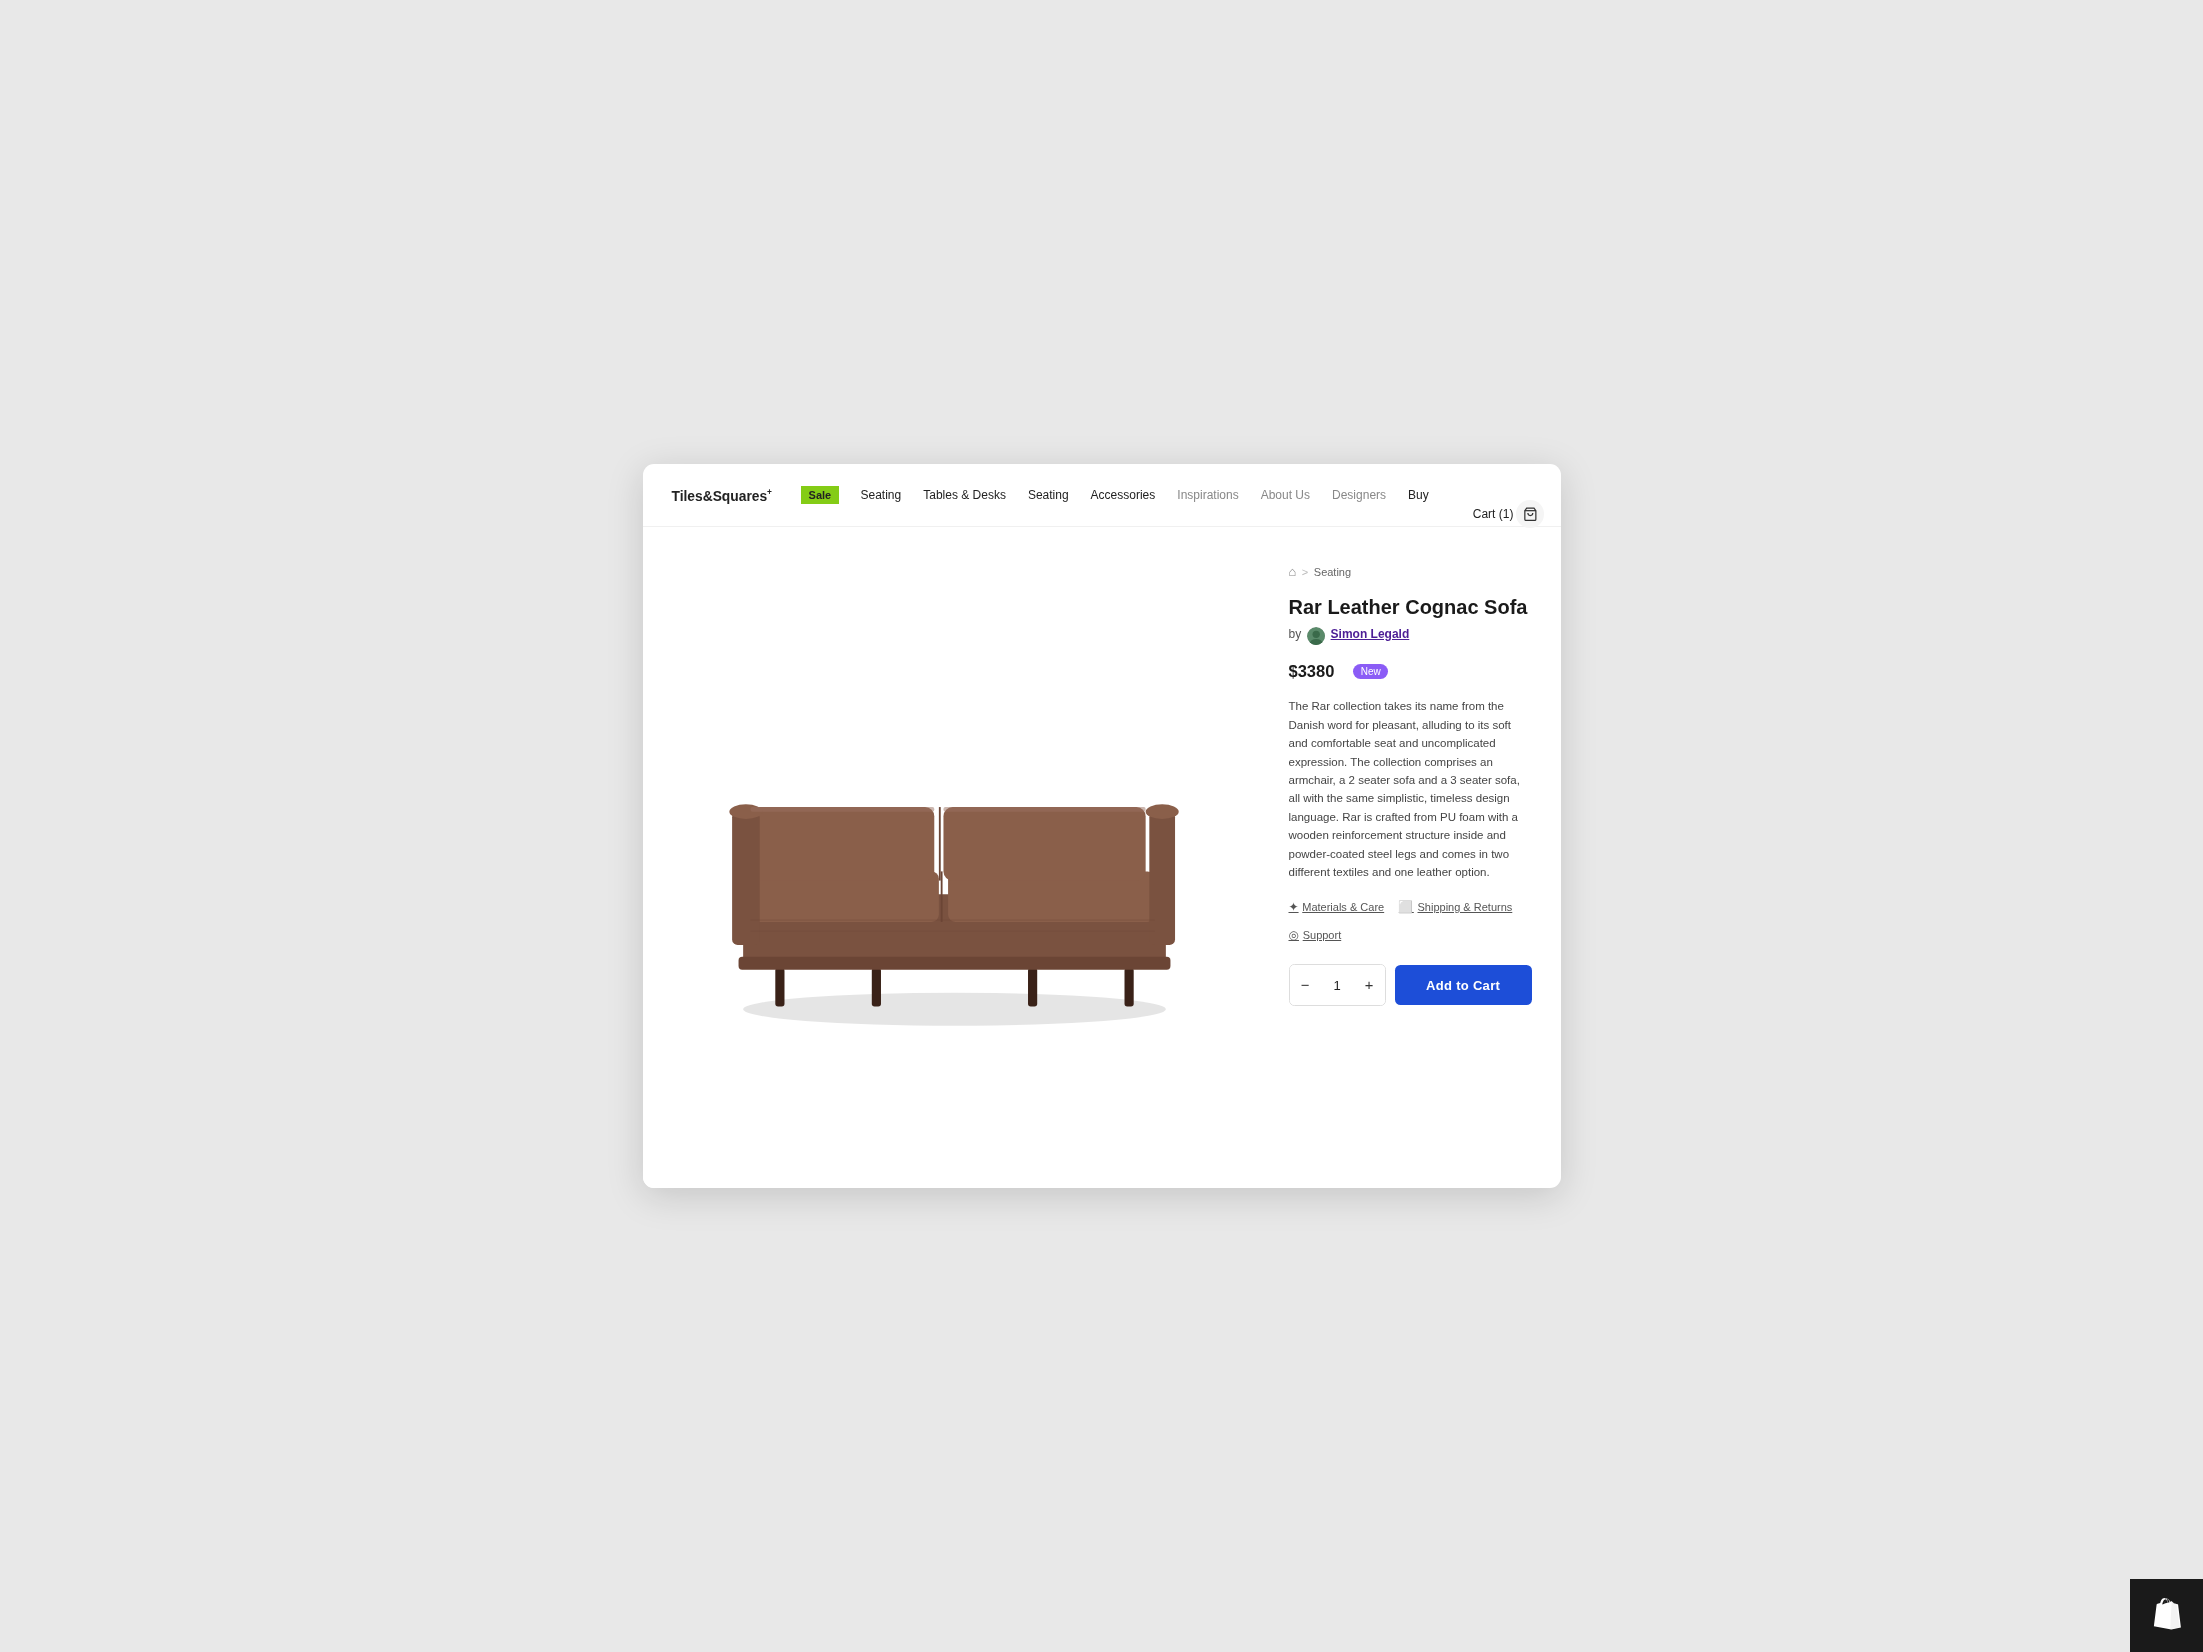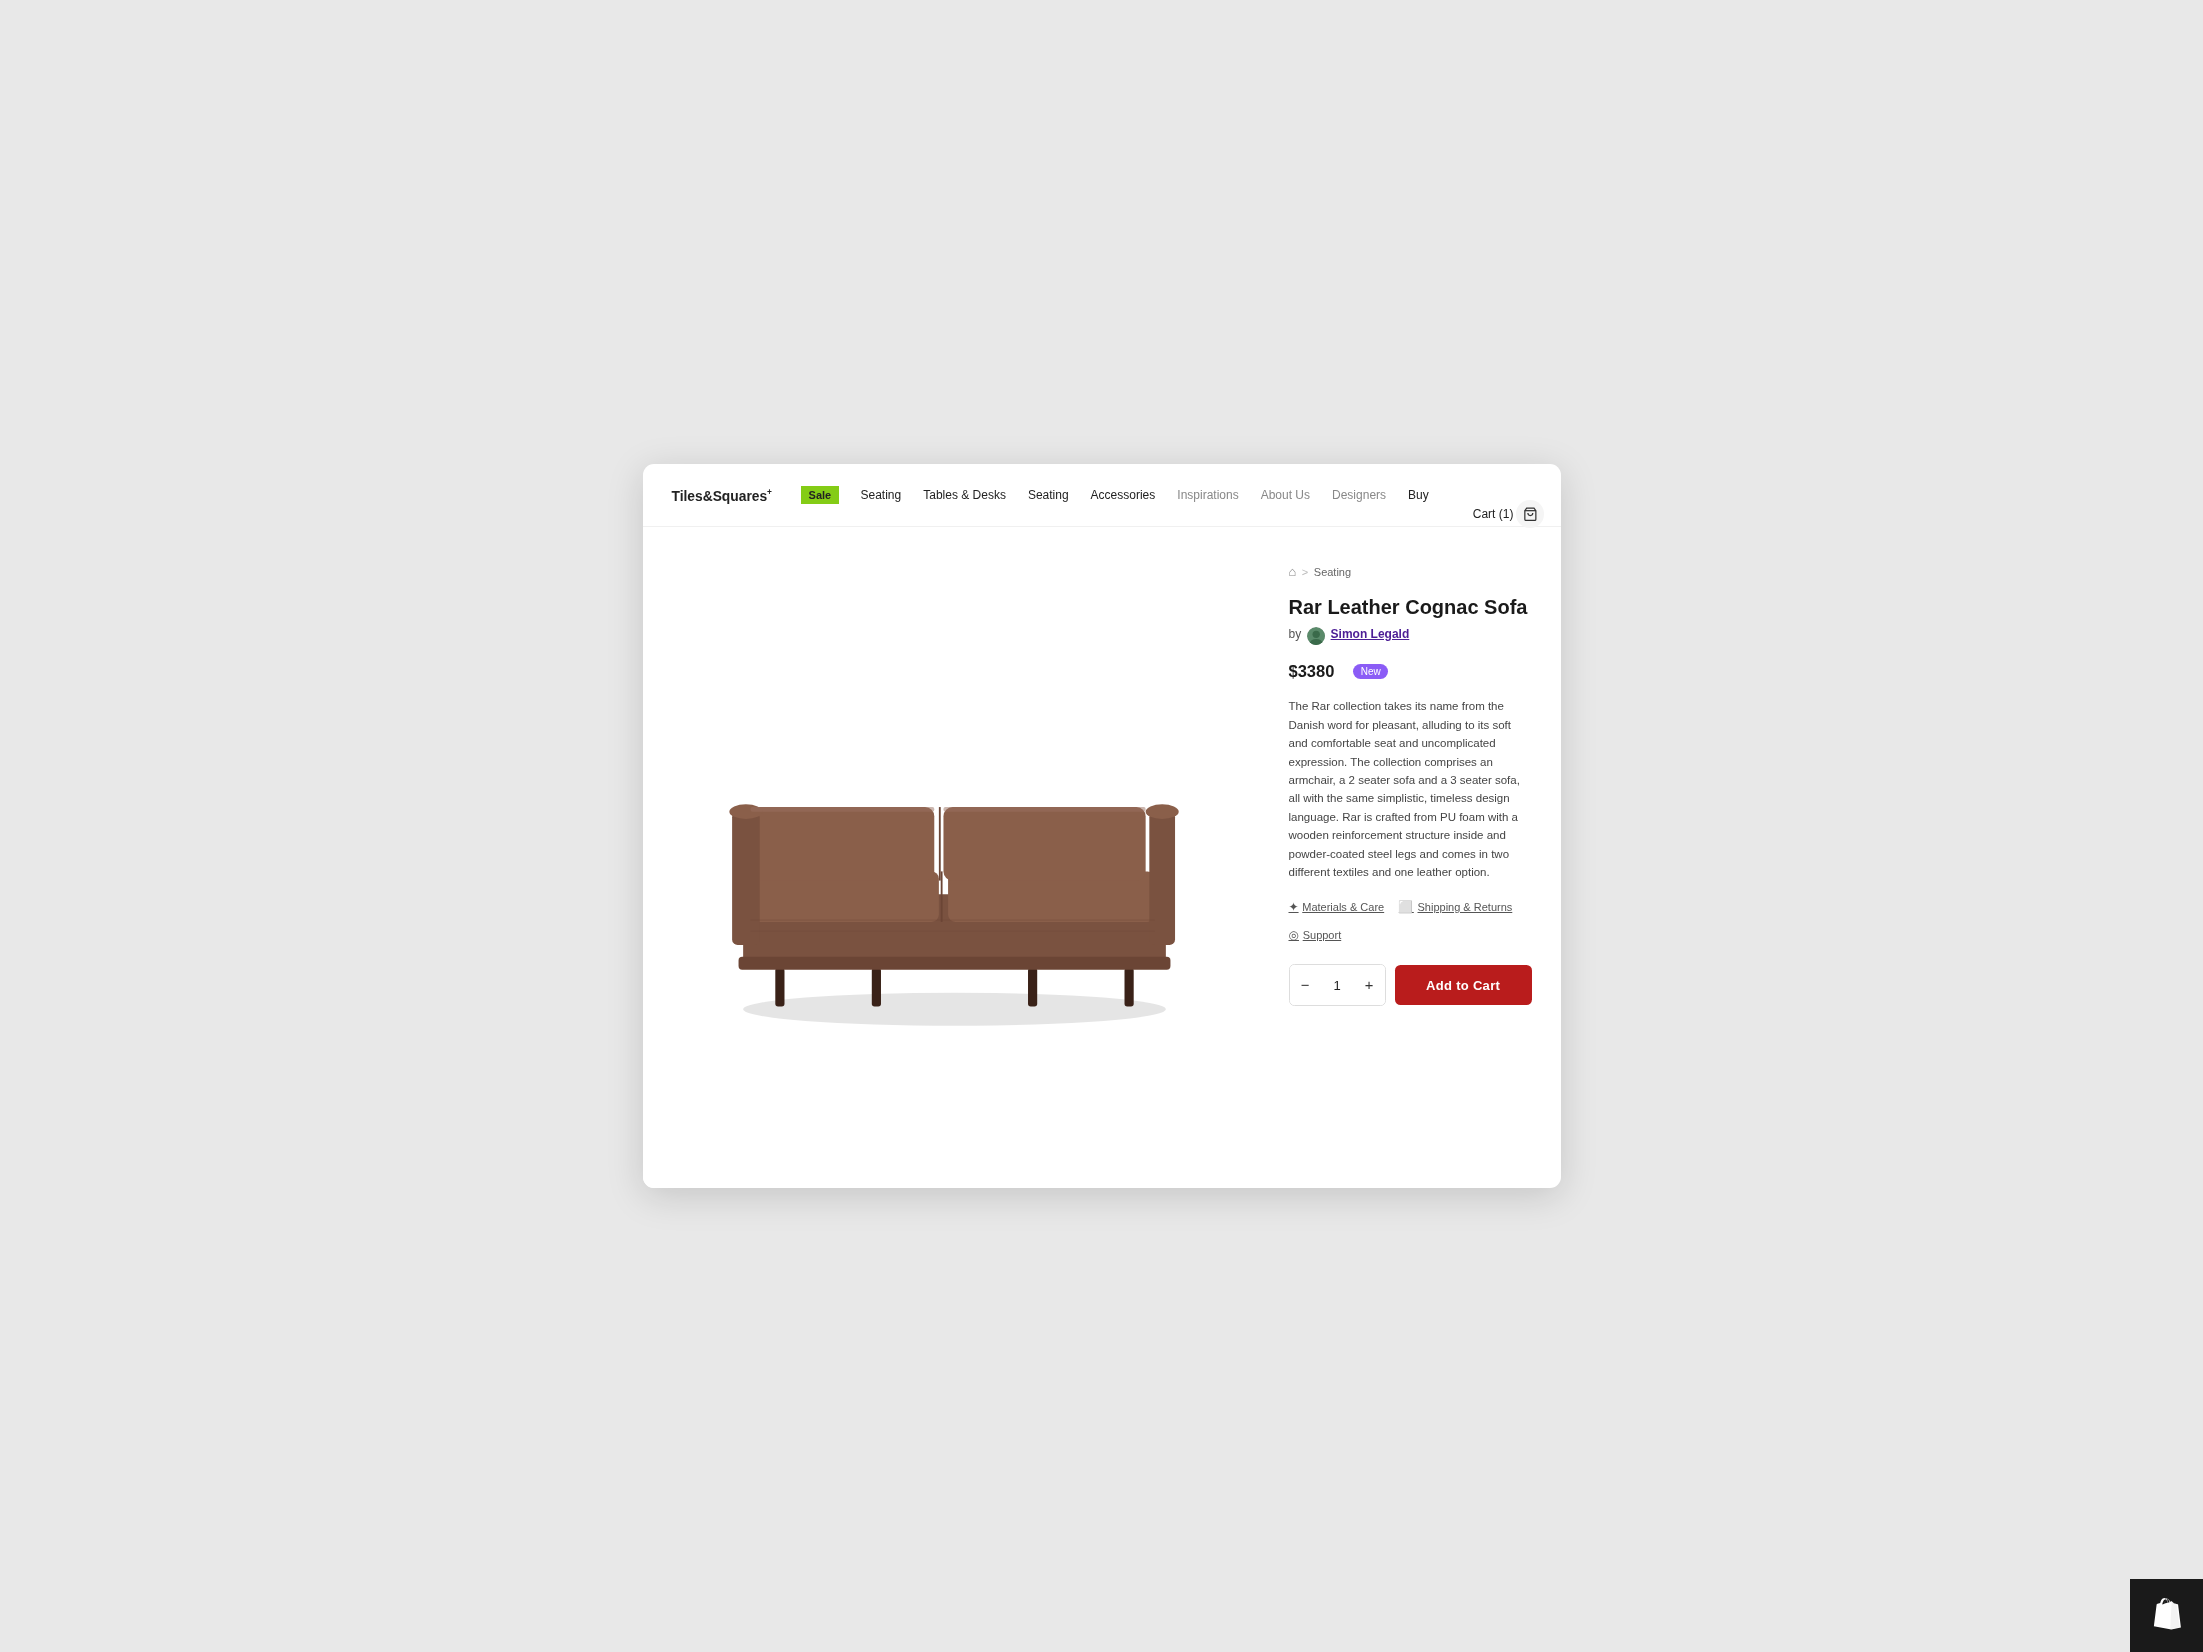--- a/index.html
+++ b/index.html
@@ -231,21 +231,21 @@
     .qty-val {
       width: 33px;
       text-align: center;
       font-size: 13px;
       color: #222;
       font-weight: 500;
     }
     .add-to-cart-btn {
       flex: 1;
       height: 40px;
-      background: #b91c1c;
+      background: #1d4ed8;
       color: #fff;
       border: none;
       border-radius: 5.5px;
       font-size: 13px;
       font-weight: 600;
       cursor: pointer;
       letter-spacing: 0.3px;
     }
 
     

